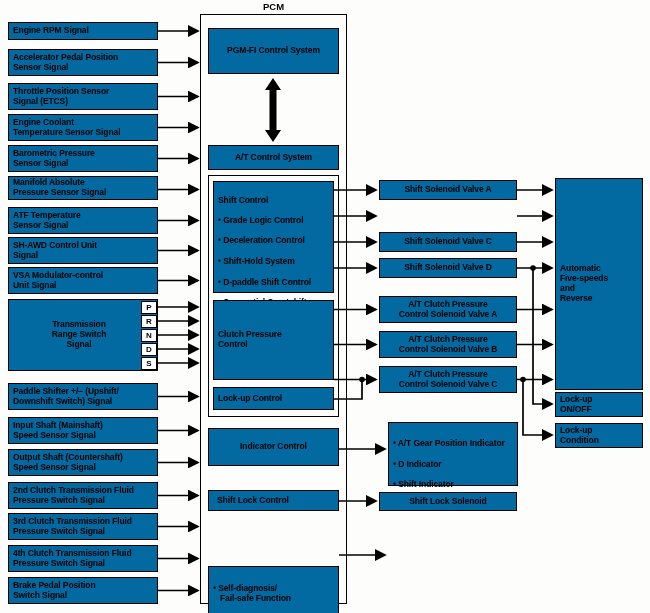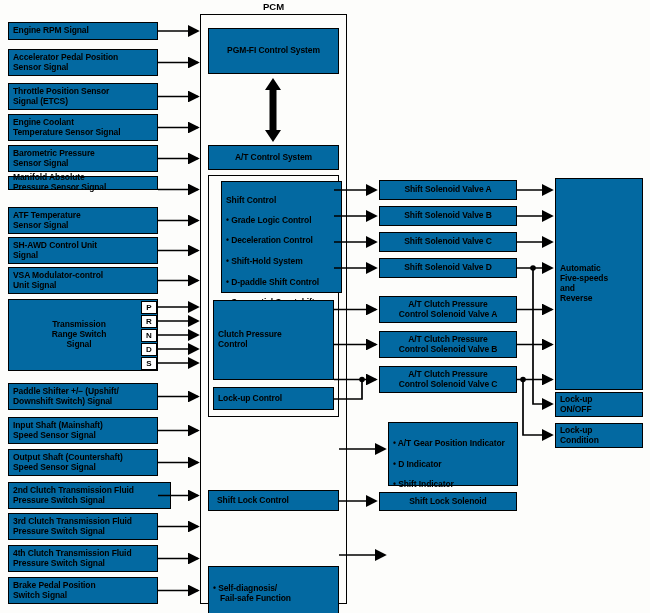--- a/index.html
+++ b/index.html
@@ -29,21 +29,21 @@
 
   <div class="box" style="left:8px;top:22px;width:150px;height:18px;">Engine RPM Signal</div>
   <div class="box" style="left:8px;top:49px;width:150px;height:27px;">Accelerator Pedal Position
 Sensor Signal</div>
   <div class="box" style="left:8px;top:83px;width:150px;height:27px;">Throttle Position Sensor
 Signal (ETCS)</div>
   <div class="box" style="left:8px;top:114px;width:150px;height:27px;">Engine Coolant
 Temperature Sensor Signal</div>
   <div class="box" style="left:8px;top:145px;width:150px;height:27px;">Barometric Pressure
 Sensor Signal</div>
-  <div class="box" style="left:8px;top:176px;width:150px;height:14px;">Manifold Absolute
+  <div class="box" style="left:8px;top:176px;width:150px;height:24px;">Manifold Absolute
 Pressure Sensor Signal</div>
   <div class="box" style="left:8px;top:207px;width:150px;height:27px;">ATF Temperature
 Sensor Signal</div>
   <div class="box" style="left:8px;top:237px;width:150px;height:27px;">SH-AWD Control Unit
 Signal</div>
   <div class="box" style="left:8px;top:267px;width:150px;height:27px;">VSA Modulator-control
 Unit Signal</div>
 
   <div class="box" style="left:8px;top:299px;width:150px;height:72px;padding-right:12px;justify-content:center;">
     <div class="ctr" style="width:100%;text-align:center;white-space:pre-line;">Transmission
@@ -55,57 +55,57 @@
   <div class="pos" style="left:141px;top:329px;">N</div>
   <div class="pos" style="left:141px;top:343px;">D</div>
   <div class="pos" style="left:141px;top:357px;">S</div>
 
   <div class="box" style="left:8px;top:383px;width:150px;height:27px;">Paddle Shifter +/− (Upshift/
 Downshift Switch) Signal</div>
   <div class="box" style="left:8px;top:417px;width:150px;height:27px;">Input Shaft (Mainshaft)
 Speed Sensor Signal</div>
   <div class="box" style="left:8px;top:449px;width:150px;height:27px;">Output Shaft (Countershaft)
 Speed Sensor Signal</div>
-  <div class="box" style="left:8px;top:482px;width:163px;height:27px;">2nd Clutch Transmission Fluid
+  <div class="box" style="left:8px;top:482px;width:150px;height:27px;">2nd Clutch Transmission Fluid
 Pressure Switch Signal</div>
   <div class="box" style="left:8px;top:513px;width:150px;height:27px;">3rd Clutch Transmission Fluid
 Pressure Switch Signal</div>
   <div class="box" style="left:8px;top:545px;width:150px;height:27px;">4th Clutch Transmission Fluid
 Pressure Switch Signal</div>
   <div class="box" style="left:8px;top:577px;width:150px;height:27px;">Brake Pedal Position
 Switch Signal</div>
 
   <div class="box ctr" style="left:208px;top:28px;width:131px;height:46px;">PGM-FI Control System</div>
   <div class="box ctr" style="left:208px;top:145px;width:131px;height:25px;">A/T Control System</div>
   <div class="box outline" style="left:208px;top:175px;width:131px;height:242px;"></div>
 
-  <div class="box stack" style="left:213px;top:181px;width:121px;height:112px;margin-left:8px;">
+  <div class="box stack" style="left:213px;top:181px;width:121px;height:112px;">
     <div>Shift Control</div>
     <div class="bullet">• Grade Logic Control</div>
     <div class="bullet">• Deceleration Control</div>
     <div class="bullet">• Shift-Hold System</div>
     <div class="bullet">• D-paddle Shift Control</div>
     <div class="bullet">• Sequential Sportshift Control</div>
     <div class="bullet">• Cruise Control Downshift Request</div>
   </div>
 
   <div class="box" style="left:213px;top:300px;width:121px;height:80px;">Clutch Pressure
 Control</div>
   <div class="box" style="left:213px;top:387px;width:121px;height:23px;">Lock-up Control</div>
+  <div class="box ctr" style="left:208px;top:428px;width:131px;height:38px;">Indicator Control</div>
   <div class="box" style="left:208px;top:490px;width:131px;height:21px;padding-left:8px;">Shift Lock Control</div>
 
   <div class="box stack" style="left:208px;top:526px;width:131px;height:58px;padding-top:7px;margin-top:40px;">
     <div class="bullet">• Self-diagnosis/
 Fail-safe Function</div>
     <div class="bullet">• Communication and
 Output Function</div>
   </div>
 
   <div class="box ctr" style="left:379px;top:180px;width:138px;height:20px;">Shift Solenoid Valve A</div>
-  <div class="box ctr" style="left:379px;top:206px;width:138px;height:20px;">Shift Solenoid Valve B</div>
   <div class="box ctr" style="left:379px;top:232px;width:138px;height:20px;">Shift Solenoid Valve C</div>
   <div class="box ctr" style="left:379px;top:258px;width:138px;height:20px;">Shift Solenoid Valve D</div>
 
   <div class="box ctr" style="left:379px;top:296px;width:138px;height:27px;">A/T Clutch Pressure
 Control Solenoid Valve A</div>
   <div class="box ctr" style="left:379px;top:331px;width:138px;height:27px;">A/T Clutch Pressure
 Control Solenoid Valve B</div>
   <div class="box ctr" style="left:379px;top:366px;width:138px;height:27px;">A/T Clutch Pressure
 Control Solenoid Valve C</div>
 

